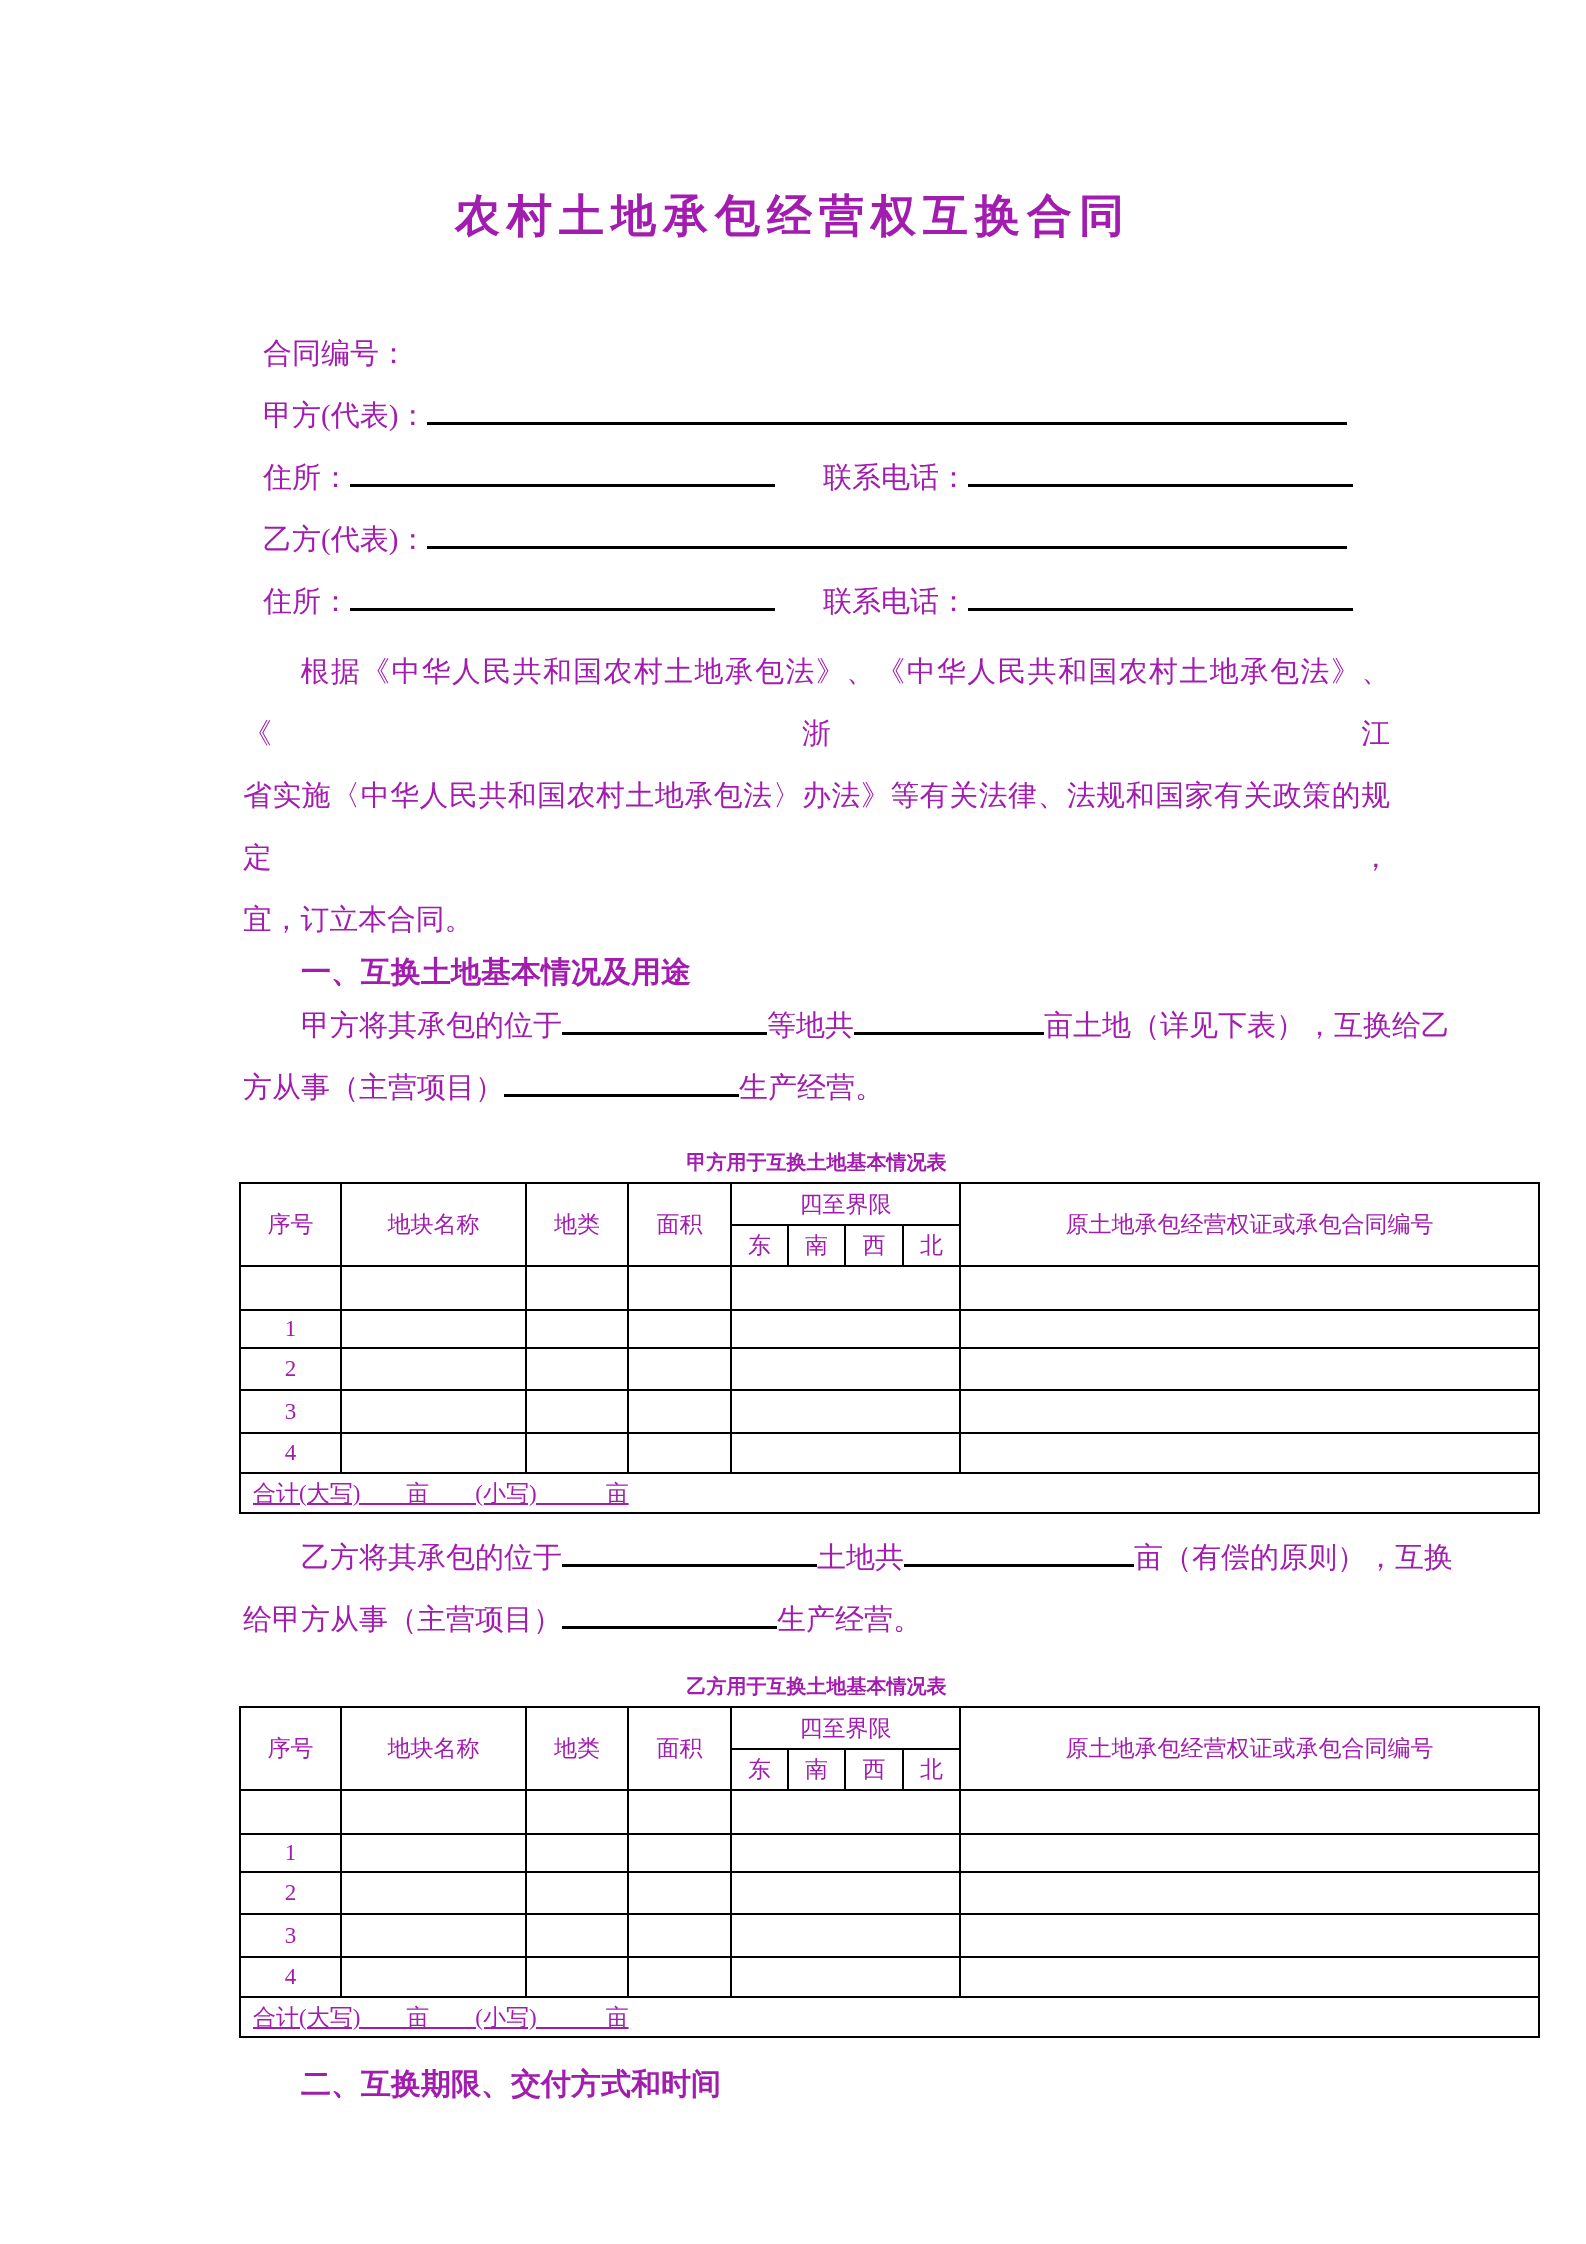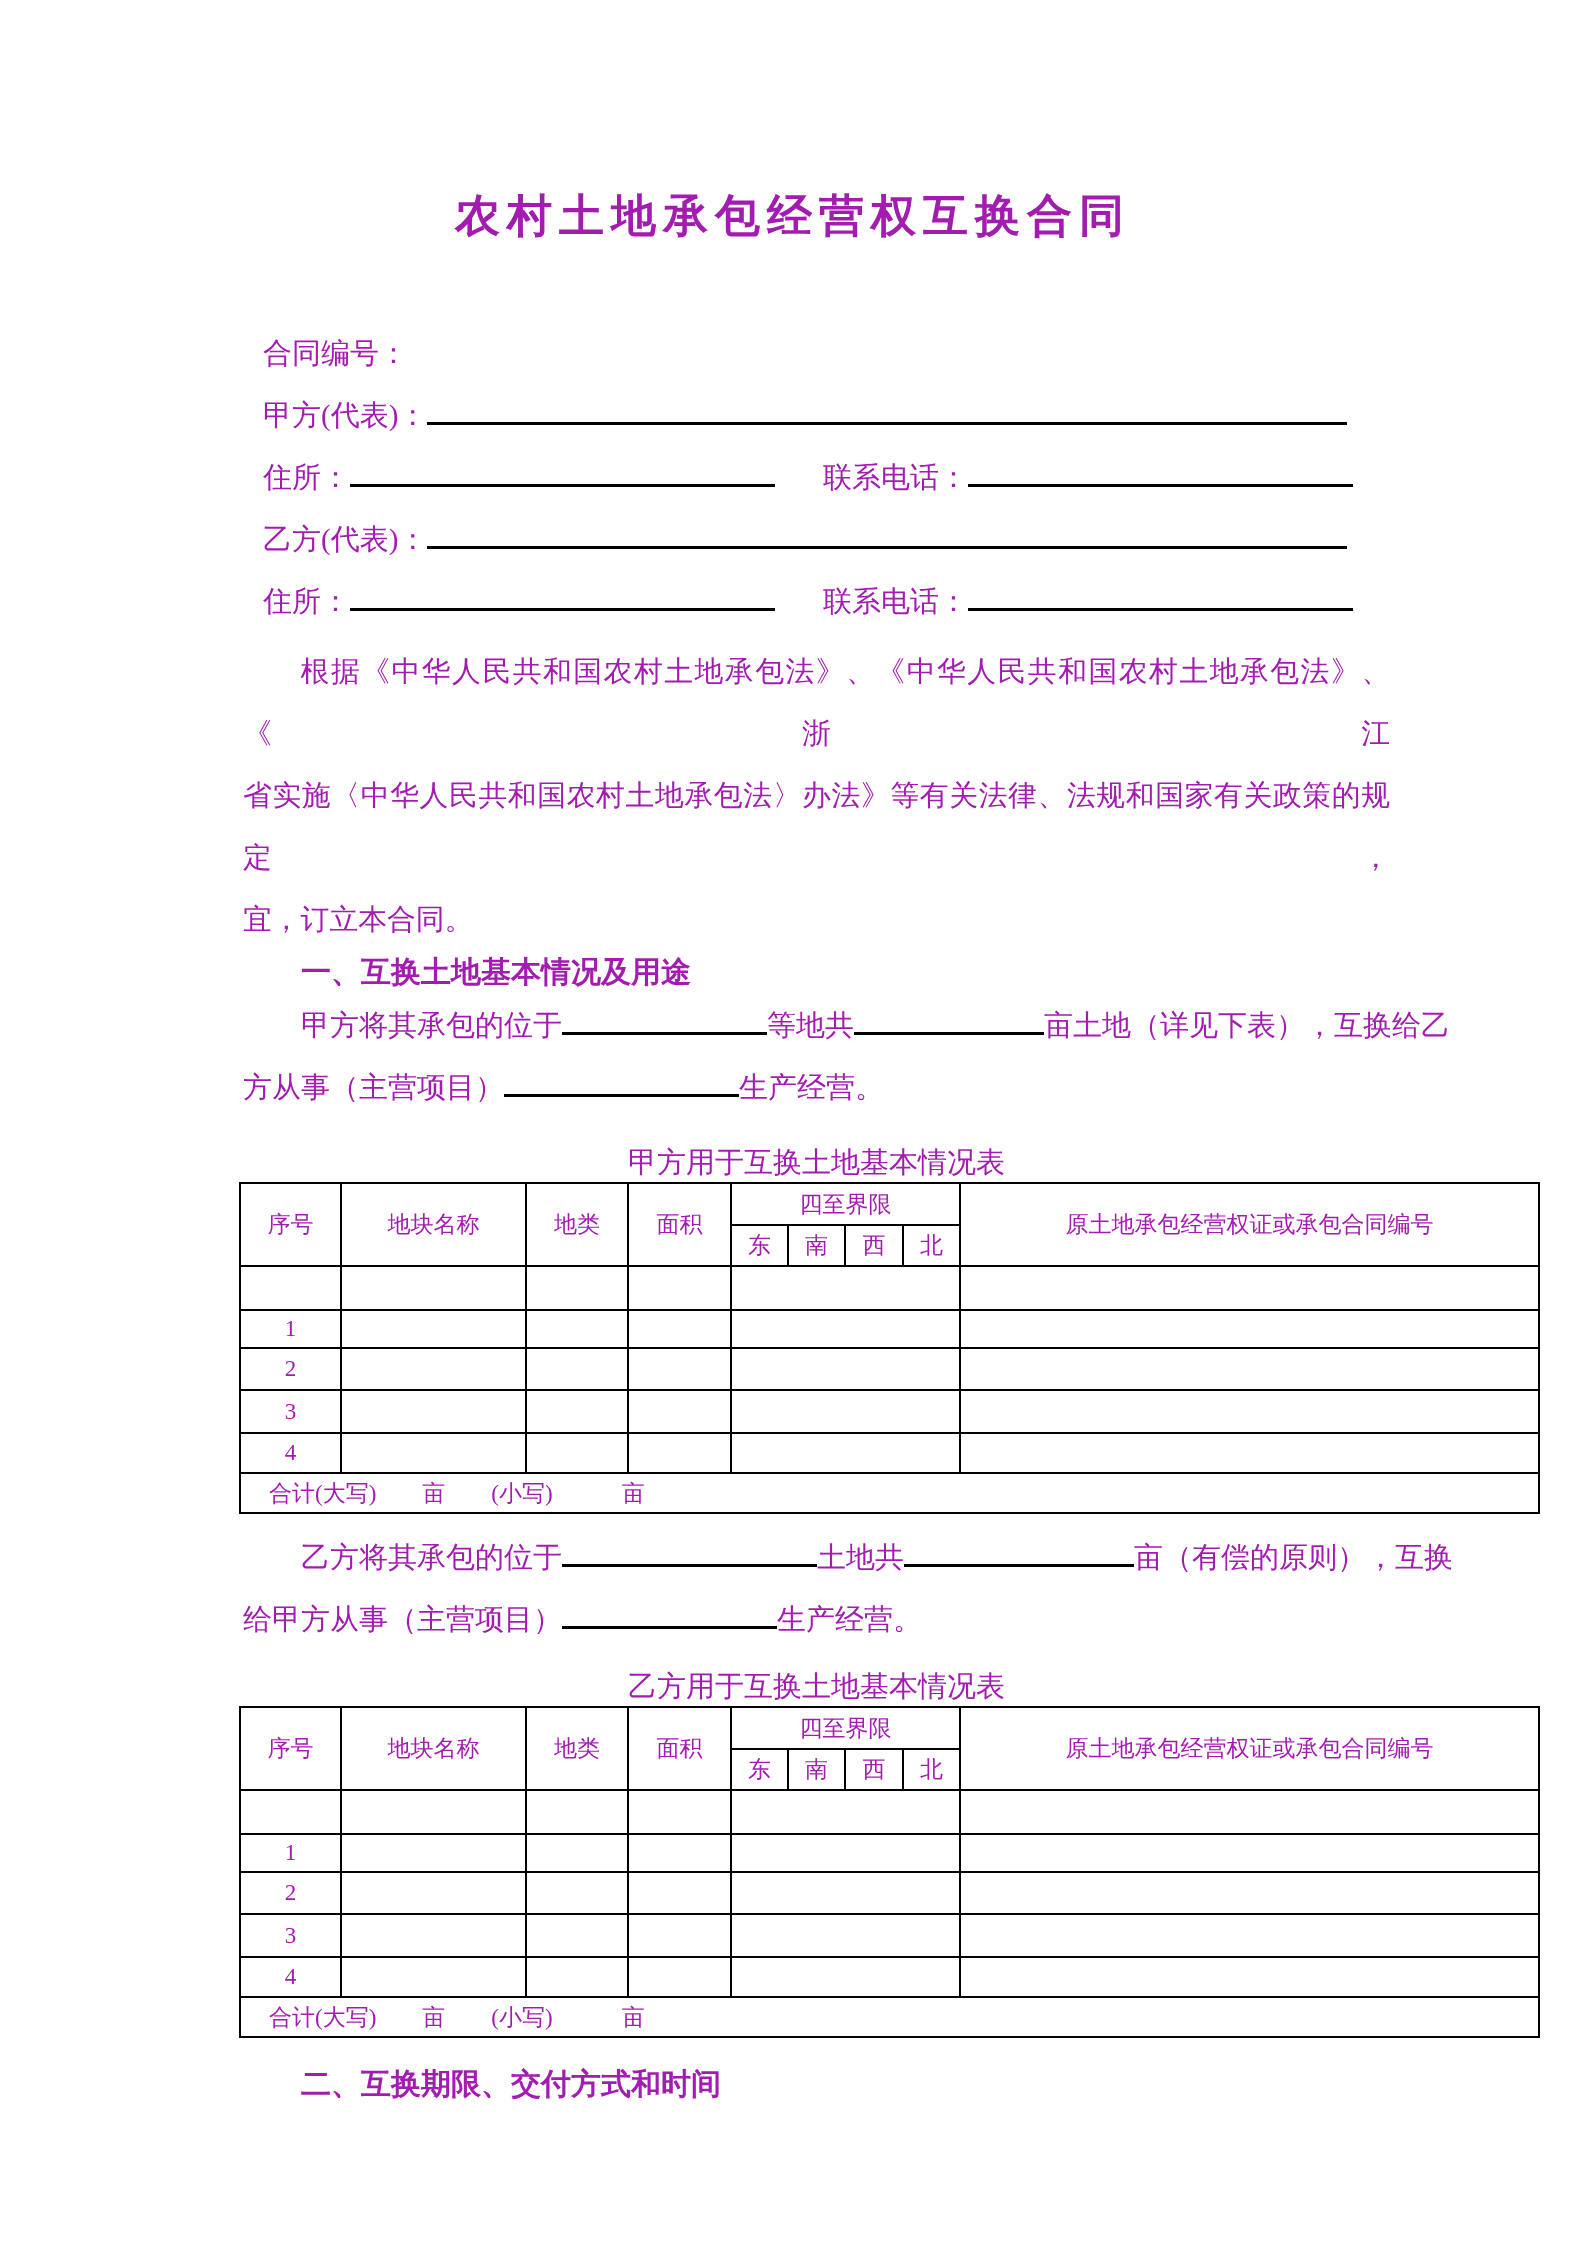--- a/index.html
+++ b/index.html
@@ -34,42 +34,42 @@
   
   .sec-h{
     line-height:44px;font-size:30px;font-weight:bold;
     font-family:"Liberation Sans","DejaVu Sans",sans-serif;
     text-indent:58px;
   }
   .sline{line-height:62px;font-size:29px;white-space:nowrap;}
   .sline.ind{text-indent:58px;}
   .tbl-title{
     margin-top:24px;height:40px;line-height:40px;
-    text-align:center;font-size:29px;font-weight:normal;
+    text-align:center;font-size:20px;font-weight:bold;
     font-family:"Liberation Sans","DejaVu Sans",sans-serif;
   }
   .tbl-title.second{margin-top:16px;}
   table.land{
     border-collapse:collapse;table-layout:fixed;
     margin-left:-4px;width:1299px;
     font-size:23px;
   }
   table.land td{
     border:2px solid #000;
     text-align:center;vertical-align:middle;
     padding:0;overflow:hidden;
   }
   table.land .hr1 td{height:40px;}
   table.land .hr2 td{height:39px;}
   table.land .r0 td{height:42px;}
   table.land .r1 td{height:36px;}
   table.land .r2 td{height:40px;}
   table.land .r3 td{height:41px;}
   table.land .r4 td{height:38px;}
-  table.land .rt td{height:38px;text-align:left;padding-left:28px;white-space:pre;}
+  table.land .rt td{height:38px;text-align:left;padding-left:12px;white-space:pre;text-decoration:underline;}
   .s2block{margin-top:12px;}
   .sec2{margin-top:24px;}
 </style>
 </head>
 <body>
 
 <div class="page">
 
   <div class="doc-title">农村土地承包经营权互换合同</div>
 

